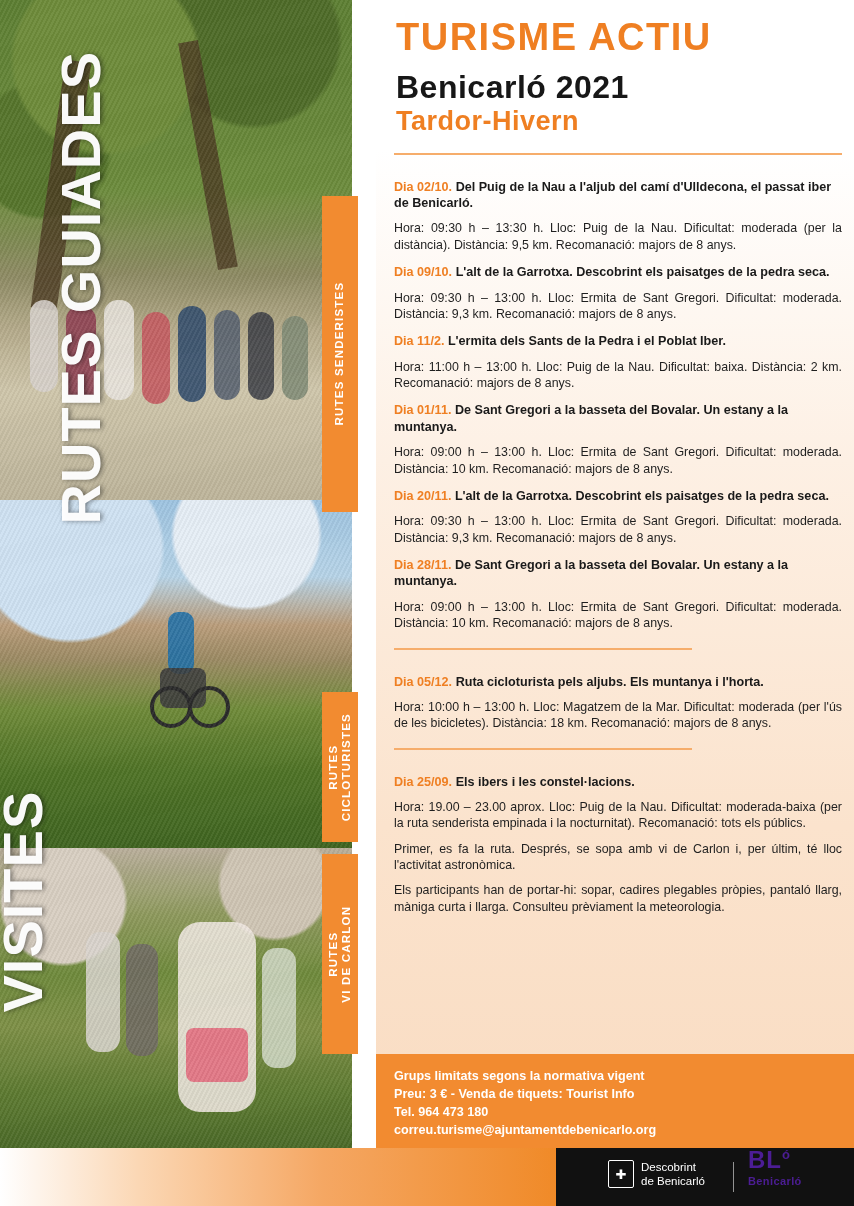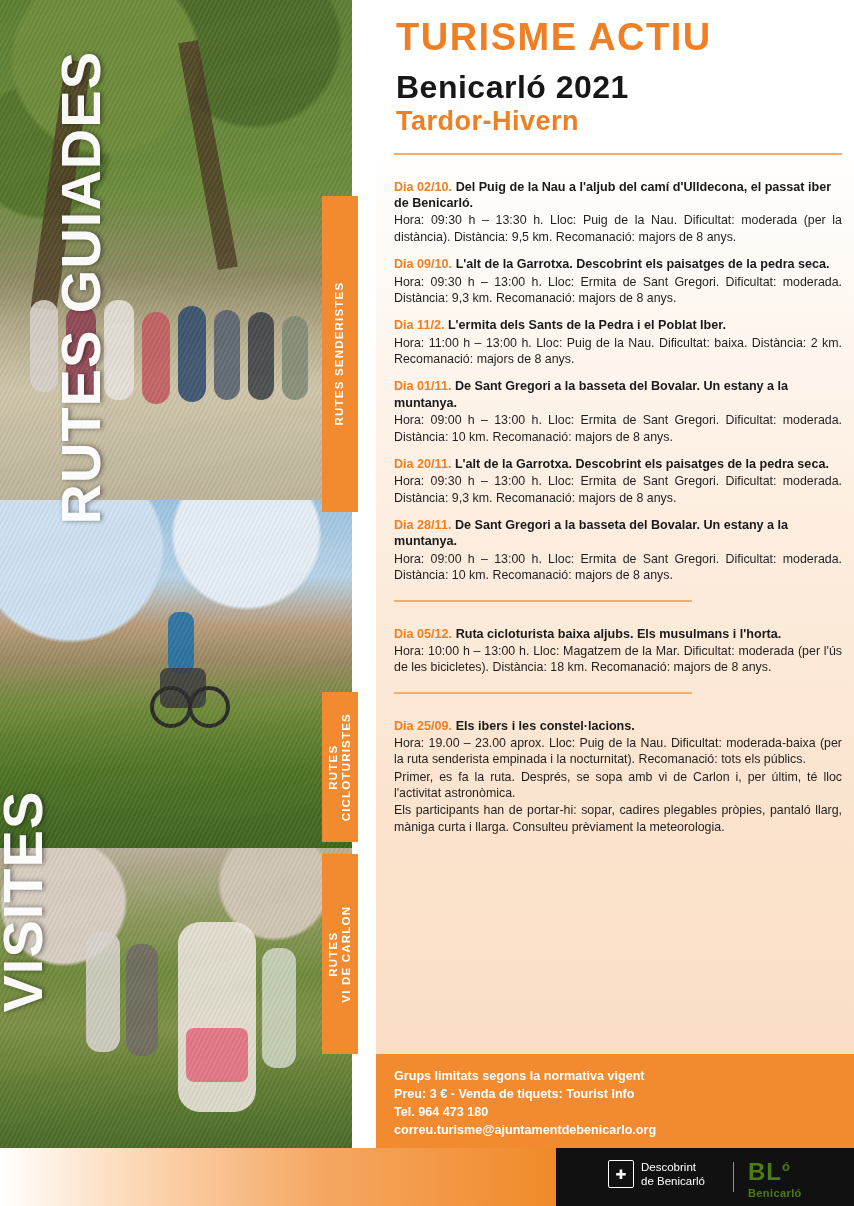--- a/index.html
+++ b/index.html
@@ -74,35 +74,35 @@
   .h-sub{color:#171717;font-size:32px;font-weight:bold;letter-spacing:.5px;line-height:1.1;margin-top:12px;}
   .h-third{color:#ef7f22;font-size:27px;font-weight:bold;letter-spacing:.5px;line-height:1.1;margin-top:2px;}
 
   .rule{height:2px;background:#f6ad6b;margin:16px 30px 0 18px;}
   .rule.short{margin-right:180px;}
 
   .section{padding:24px 30px 0 18px;}
   .entry{margin-bottom:11px;}
   .entry .lead{font-size:12.6px;line-height:1.3;color:#1a1a1a;font-weight:bold;}
   .entry .lead .date{color:#ef7f22;}
-  .entry .body{font-size:12.4px;line-height:1.32;color:#1f1f1f;text-align:justify;margin-top:1px;}
+  .entry .body{font-size:12.4px;line-height:1.32;color:#1f1f1f;text-align:justify;margin-top:9px;}
 
   .footer-band{position:absolute;left:376px;top:1054px;width:478px;height:94px;background:#f28b30;color:#fff;
      padding:14px 26px 0 18px;box-sizing:border-box;}
   .footer-band div{font-size:12.6px;font-weight:bold;line-height:1.42;}
 
   
   .bottom{position:absolute;left:0;top:1148px;width:854px;height:58px;}
   .bottom-grad{position:absolute;left:0;top:0;width:556px;height:58px;
      background:linear-gradient(90deg,#ffffff 0%,#fbd7b4 25%,#f5a763 58%,#f08a28 100%);}
   .bottom-dark{position:absolute;left:556px;top:0;width:298px;height:58px;background:#111111;}
   .logo-a{position:absolute;left:608px;top:12px;color:#fff;display:flex;align-items:center;gap:7px;}
   .logo-mark{width:24px;height:26px;border:1.6px solid #fff;border-radius:2px;display:flex;align-items:center;justify-content:center;font-size:13px;line-height:1;}
   .logo-a-text{font-size:11.5px;line-height:1.25;}
-  .logo-b{position:absolute;left:748px;top:12px;color:#4d7c0f;}
+  .logo-b{position:absolute;left:748px;top:0;color:#4c1d95;}
   .logo-b .bl{font-size:24px;font-weight:bold;letter-spacing:1px;line-height:1;}
   .logo-b .bl sup{font-size:13px;}
   .logo-b .bn{font-size:11px;font-weight:bold;letter-spacing:.4px;margin-top:3px;}
   .divider-v{position:absolute;left:733px;top:14px;width:1px;height:30px;background:rgba(255,255,255,.55);}
 </style>
 </head>
 <body>
 
 <div class="poster">
 
@@ -213,21 +213,21 @@
         <div class="body">Hora: 09:00 h – 13:00 h. Lloc: Ermita de Sant Gregori. Dificultat: moderada. Distància: 10 km. Recomanació: majors de 8 anys.</div>
       </div>
     </div>
 
     <div class="rule short"></div>
 
     <div class="section">
       <div class="entry">
         <div class="lead">
           <span class="date">Dia 05/12.</span>
-          <span>Ruta cicloturista baixa aljubs. Els musulmans i l'horta.</span>
+          <span>Ruta cicloturista pels aljubs. Els muntanya i l'horta.</span>
         </div>
         <div class="body">Hora: 10:00 h – 13:00 h. Lloc: Magatzem de la Mar. Dificultat: moderada (per l'ús de les bicicletes). Distància: 18 km. Recomanació: majors de 8 anys.</div>
       </div>
     </div>
 
     <div class="rule short"></div>
 
     <div class="section">
       <div class="entry">
         <div class="lead">

